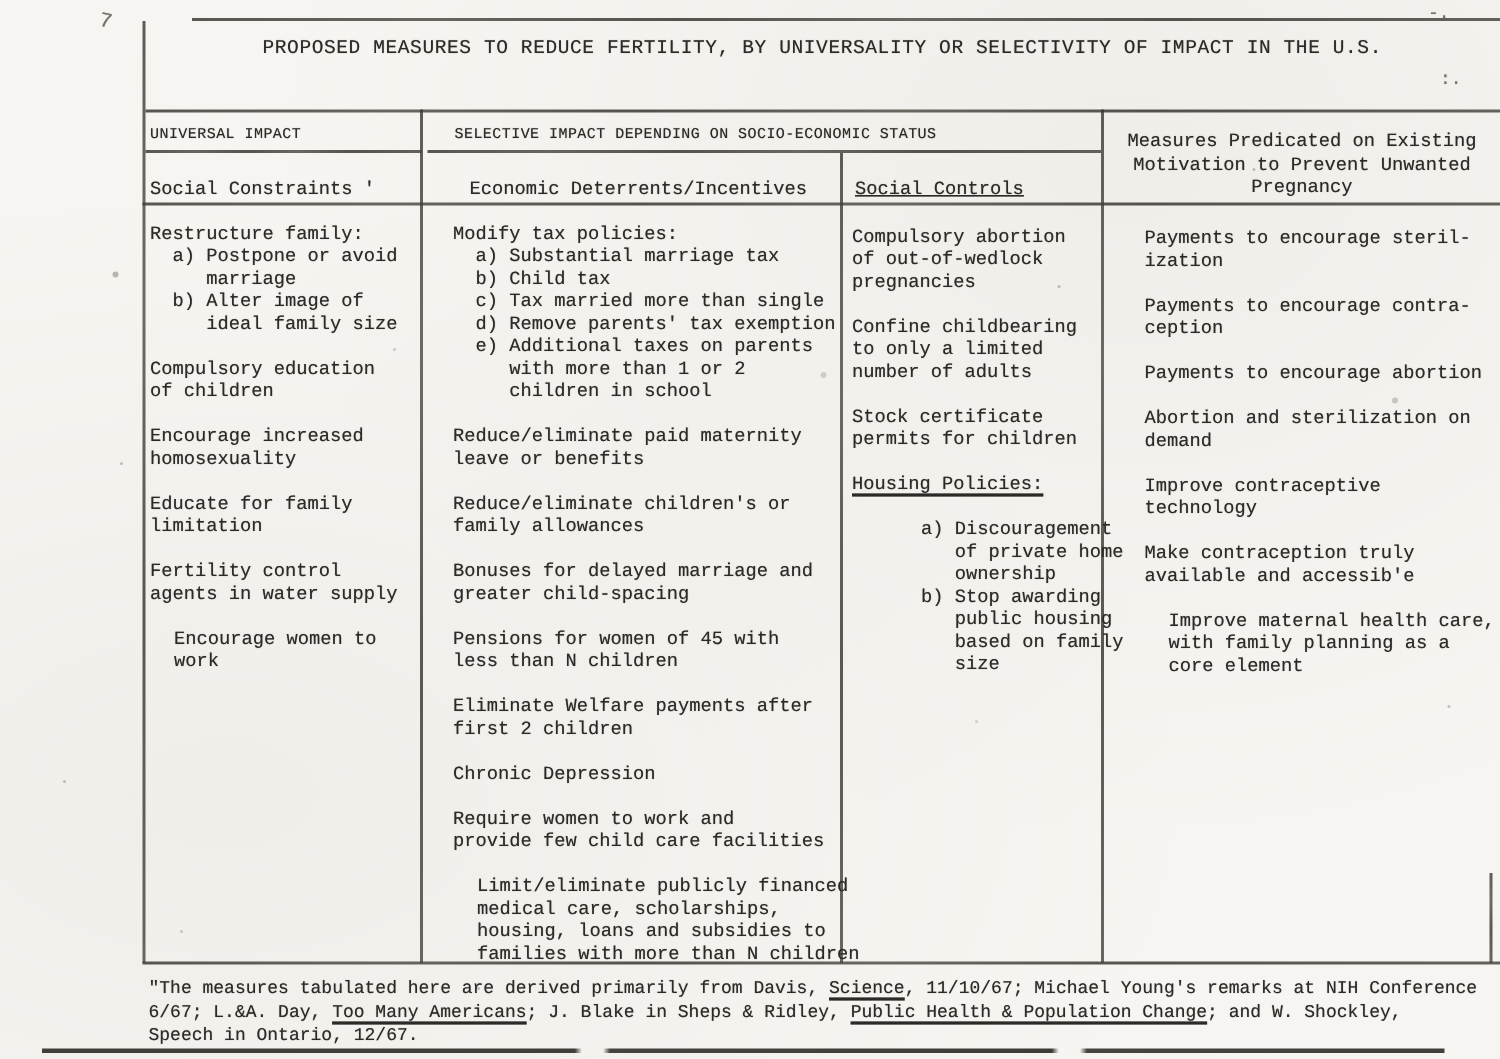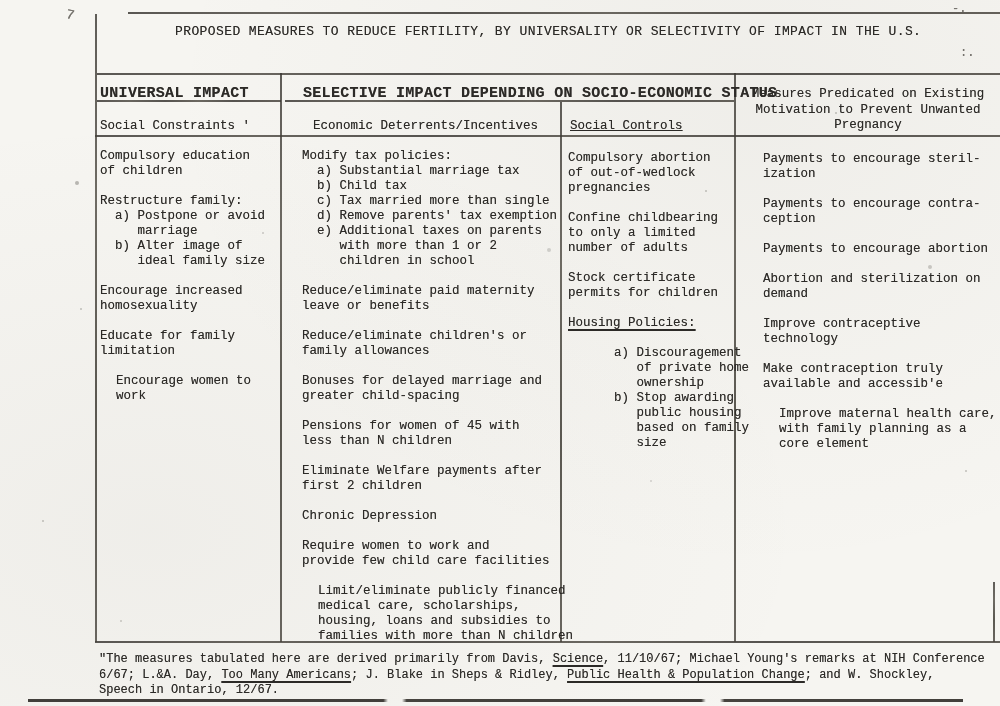--- a/index.html
+++ b/index.html
@@ -12,21 +12,21 @@
     font-family:"Liberation Mono","DejaVu Sans Mono",monospace;
     color:#2c2a27;
     text-shadow:0 0 .6px rgba(44,42,39,.55);
   }
   .abs{position:absolute;}
   .hline{position:absolute;height:2px;opacity:.82;
     background:linear-gradient(90deg,#373430 0%,#4a463f 18%,#33302c 37%,#4d4941 55%,#33302c 74%,#45413a 100%);}
   .vline{position:absolute;width:2px;opacity:.8;
     background:linear-gradient(180deg,#3a3732 0%,#4c4840 30%,#343129 62%,#46423b 100%);}
   .title{font-size:13px;letter-spacing:.4px;}
-  .ghead{font-size:15px;letter-spacing:.3px;font-weight:bold;}
+  .ghead{font-size:10px;letter-spacing:.3px;}
   .subhead{font-size:12.5px;}
   .cell{font-size:12.5px;line-height:15px;}
   .measure{white-space:pre;margin-bottom:15px;}
   .measure:last-child{margin-bottom:0;margin-left:16px;}
   .u{text-decoration:underline;text-decoration-thickness:1.5px;text-underline-offset:3px;}
   .col4head{font-size:12.5px;line-height:15.5px;text-align:center;white-space:pre;}
   .footnote{font-size:12px;line-height:15.5px;white-space:pre-wrap;width:902px;}
   .mark{position:absolute;color:#55524c;font-size:12px;opacity:.8;}
   .speckles{position:absolute;left:0;top:0;width:2px;height:2px;background:transparent;border-radius:50%;
     box-shadow:76px 182px 0 1px rgba(70,66,60,.35), 80px 308px 0 0 rgba(70,66,60,.3),
@@ -63,31 +63,33 @@
   <div class="abs ghead" style="left:303px;top:85px;">SELECTIVE IMPACT DEPENDING ON SOCIO-ECONOMIC STATUS</div>
   <div class="abs col4head" style="left:738px;top:87px;width:260px;">Measures Predicated on Existing
 Motivation to Prevent Unwanted
 Pregnancy</div>
 
   <div class="abs subhead" style="left:100px;top:119px;">Social Constraints '</div>
   <div class="abs subhead" style="left:313px;top:119px;">Economic Deterrents/Incentives</div>
   <div class="abs subhead" style="left:570px;top:119px;text-decoration:underline;">Social Controls</div>
 
   <div class="abs cell" style="left:100px;top:149px;width:178px;">
-      <div class="measure">Compulsory education
-of children</div>
       <div class="measure">Restructure family:
   a) Postpone or avoid
      marriage
   b) Alter image of
      ideal family size</div>
+      <div class="measure">Compulsory education
+of children</div>
       <div class="measure">Encourage increased
 homosexuality</div>
       <div class="measure">Educate for family
 limitation</div>
+      <div class="measure">Fertility control
+agents in water supply</div>
       <div class="measure">Encourage women to
 work</div>
     </div>
   <div class="abs cell" style="left:302px;top:149px;width:257px;">
       <div class="measure">Modify tax policies:
   a) Substantial marriage tax
   b) Child tax
   c) Tax married more than single
   d) Remove parents' tax exemption
   e) Additional taxes on parents

